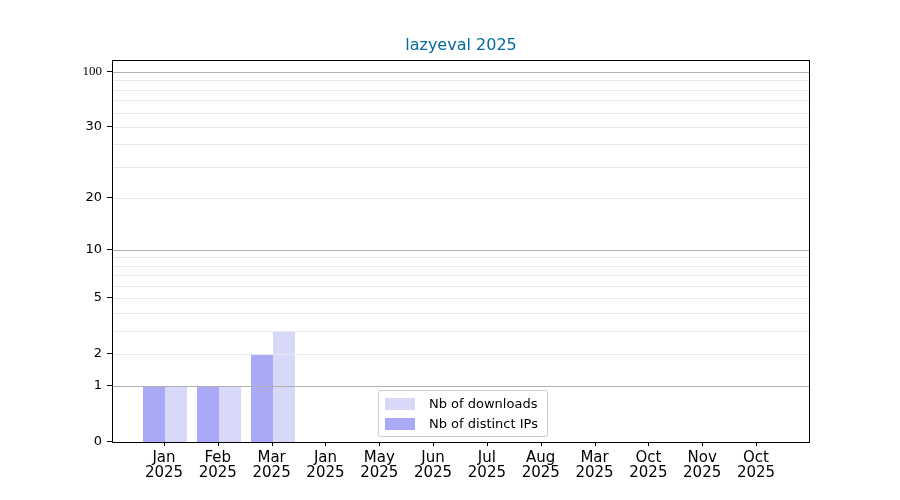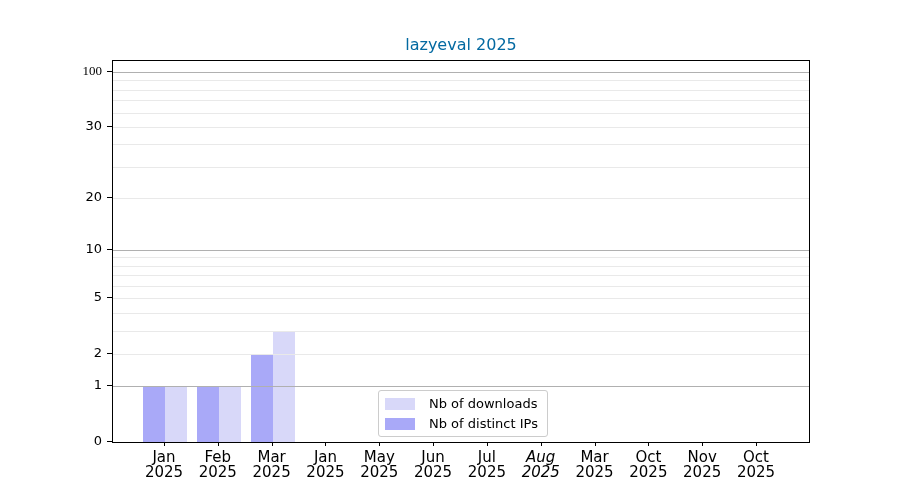--- a/index.html
+++ b/index.html
@@ -170,21 +170,21 @@
       <div class="xtick-mark" style="left: 379.273px; top: 442px;"></div>
       <div class="xtick-label" style="left: 349.273px; top: 450px;">May
 2025</div>
       <div class="xtick-mark" style="left: 433.091px; top: 442px;"></div>
       <div class="xtick-label" style="left: 403.091px; top: 450px;">Jun
 2025</div>
       <div class="xtick-mark" style="left: 486.909px; top: 442px;"></div>
       <div class="xtick-label" style="left: 456.909px; top: 450px;">Jul
 2025</div>
       <div class="xtick-mark" style="left: 540.727px; top: 442px;"></div>
-      <div class="xtick-label" style="left: 510.727px; top: 450px; font-style: italic;">Aug
+      <div class="xtick-label" style="left: 510.727px; top: 450px;">Aug
 2025</div>
       <div class="xtick-mark" style="left: 594.545px; top: 442px;"></div>
       <div class="xtick-label" style="left: 564.545px; top: 450px;">Mar
 2025</div>
       <div class="xtick-mark" style="left: 648.364px; top: 442px;"></div>
       <div class="xtick-label" style="left: 618.364px; top: 450px;">Oct
 2025</div>
       <div class="xtick-mark" style="left: 702.182px; top: 442px;"></div>
       <div class="xtick-label" style="left: 672.182px; top: 450px;">Nov
 2025</div>

